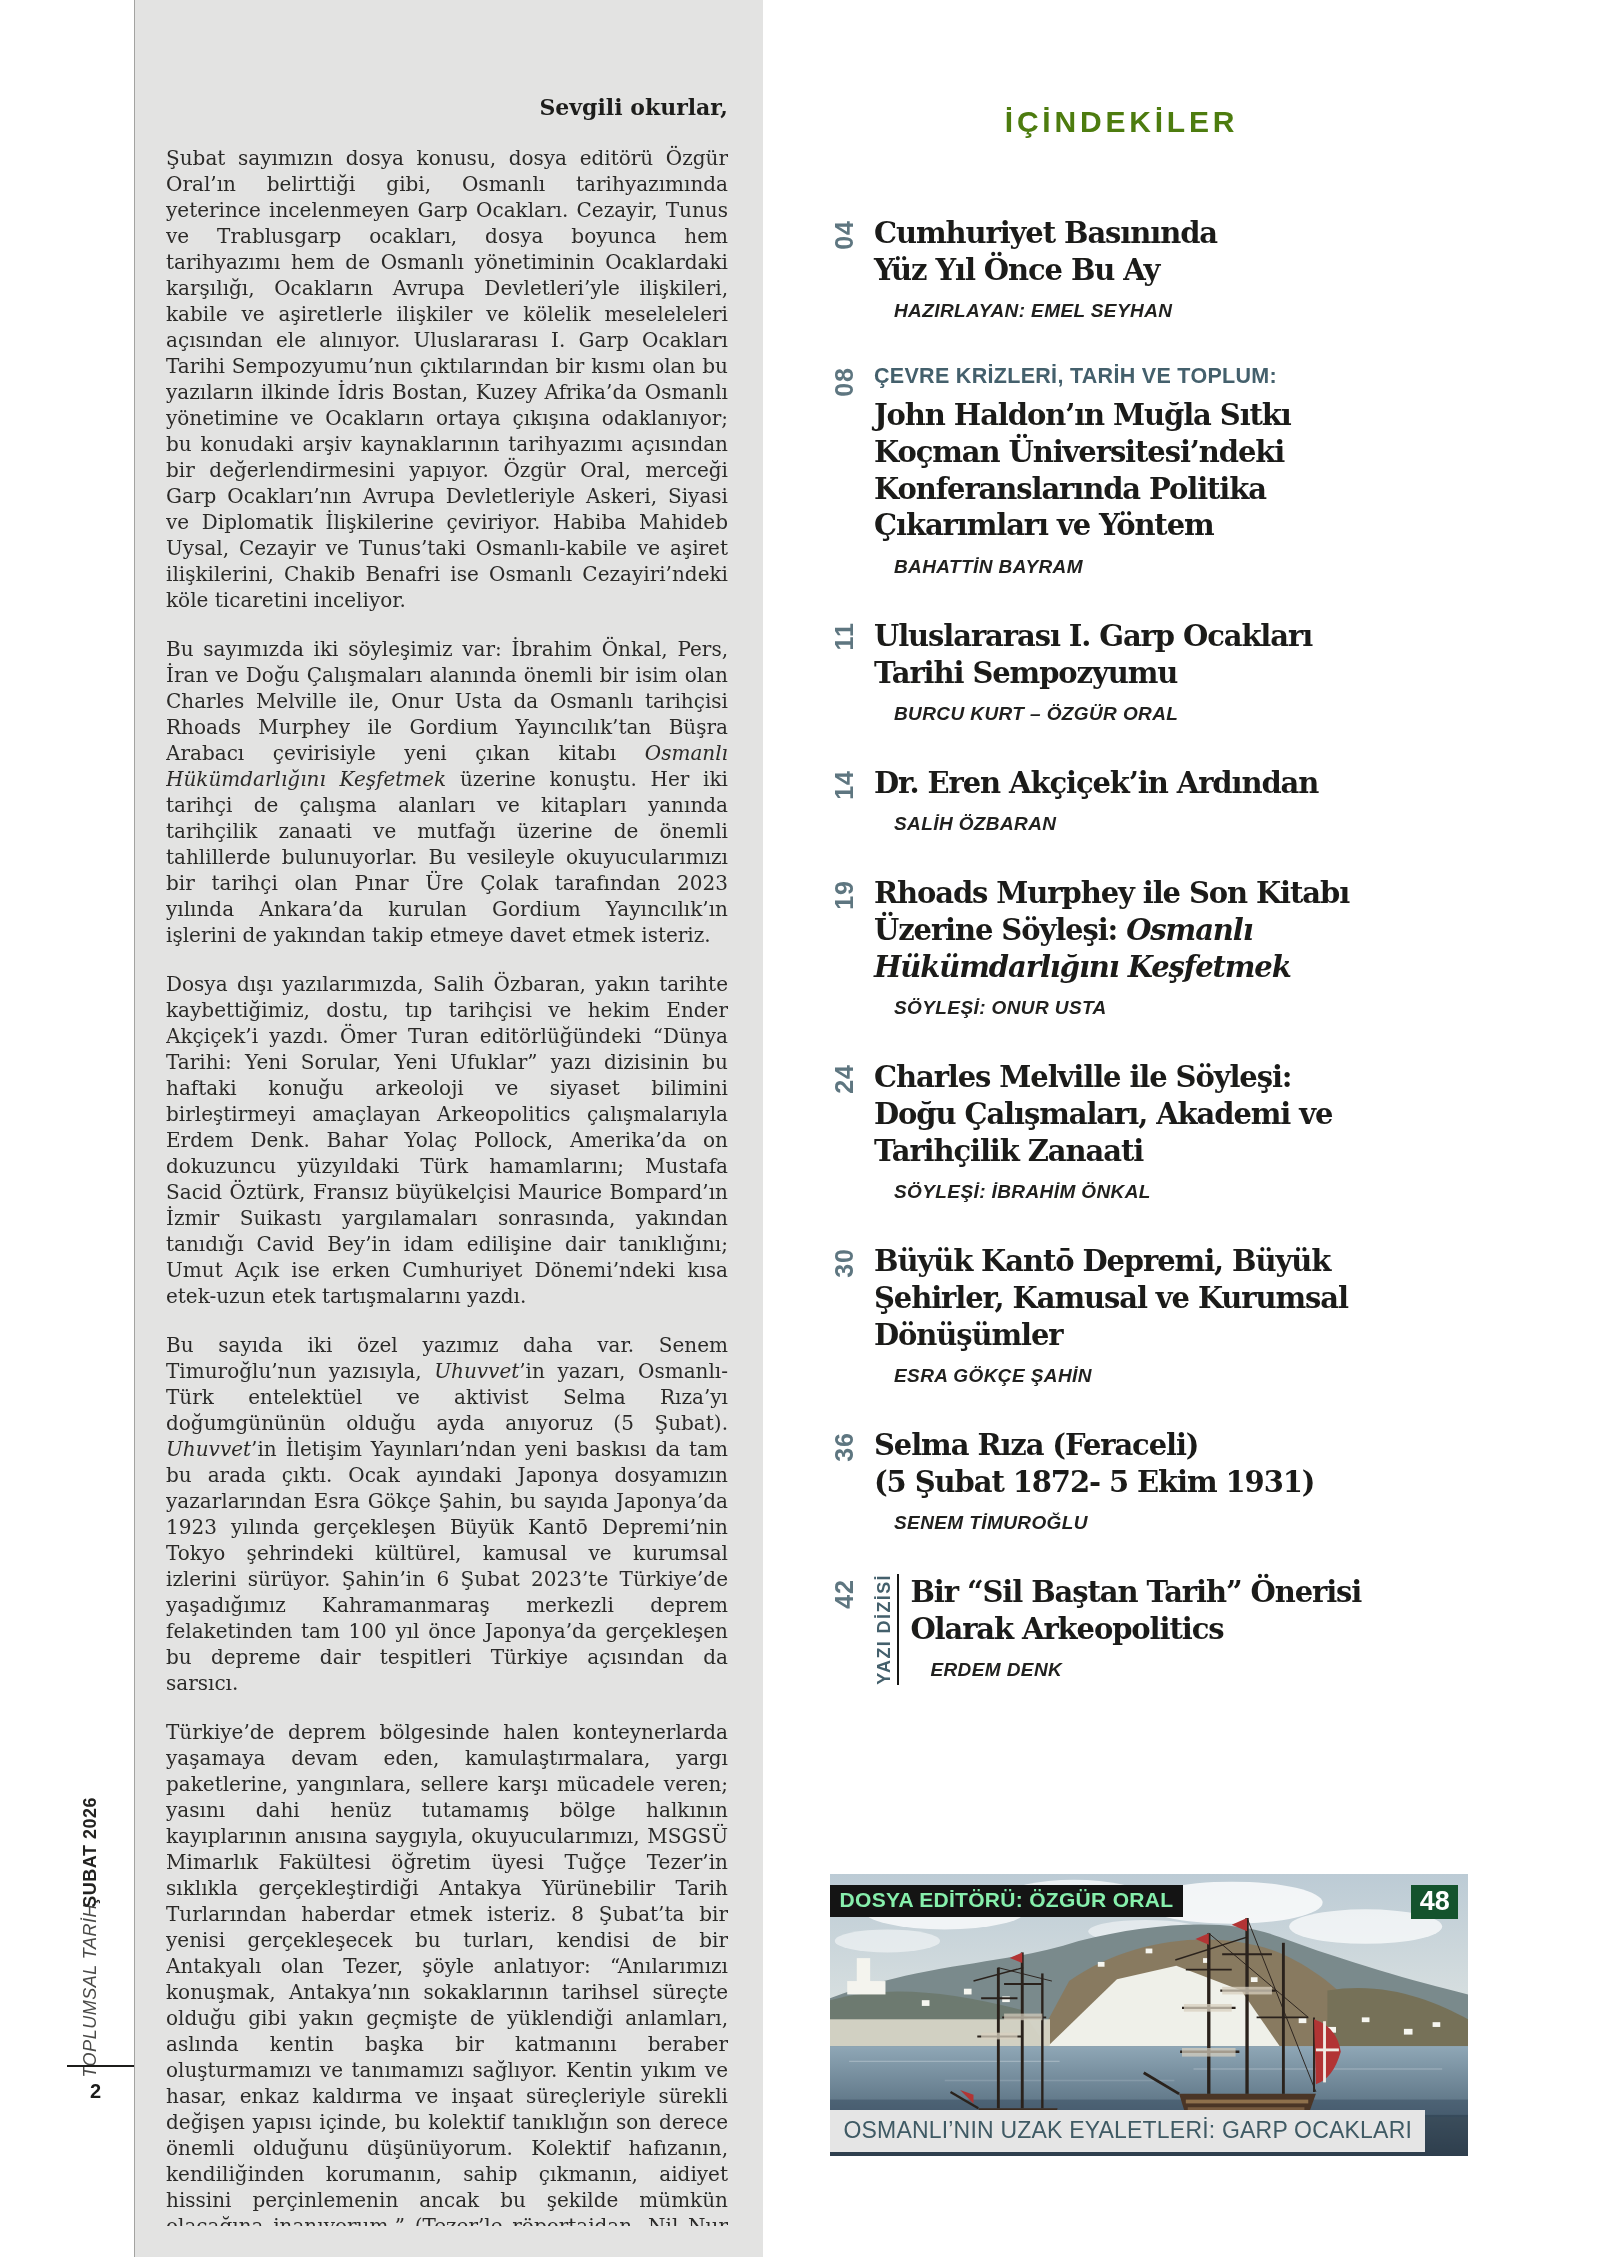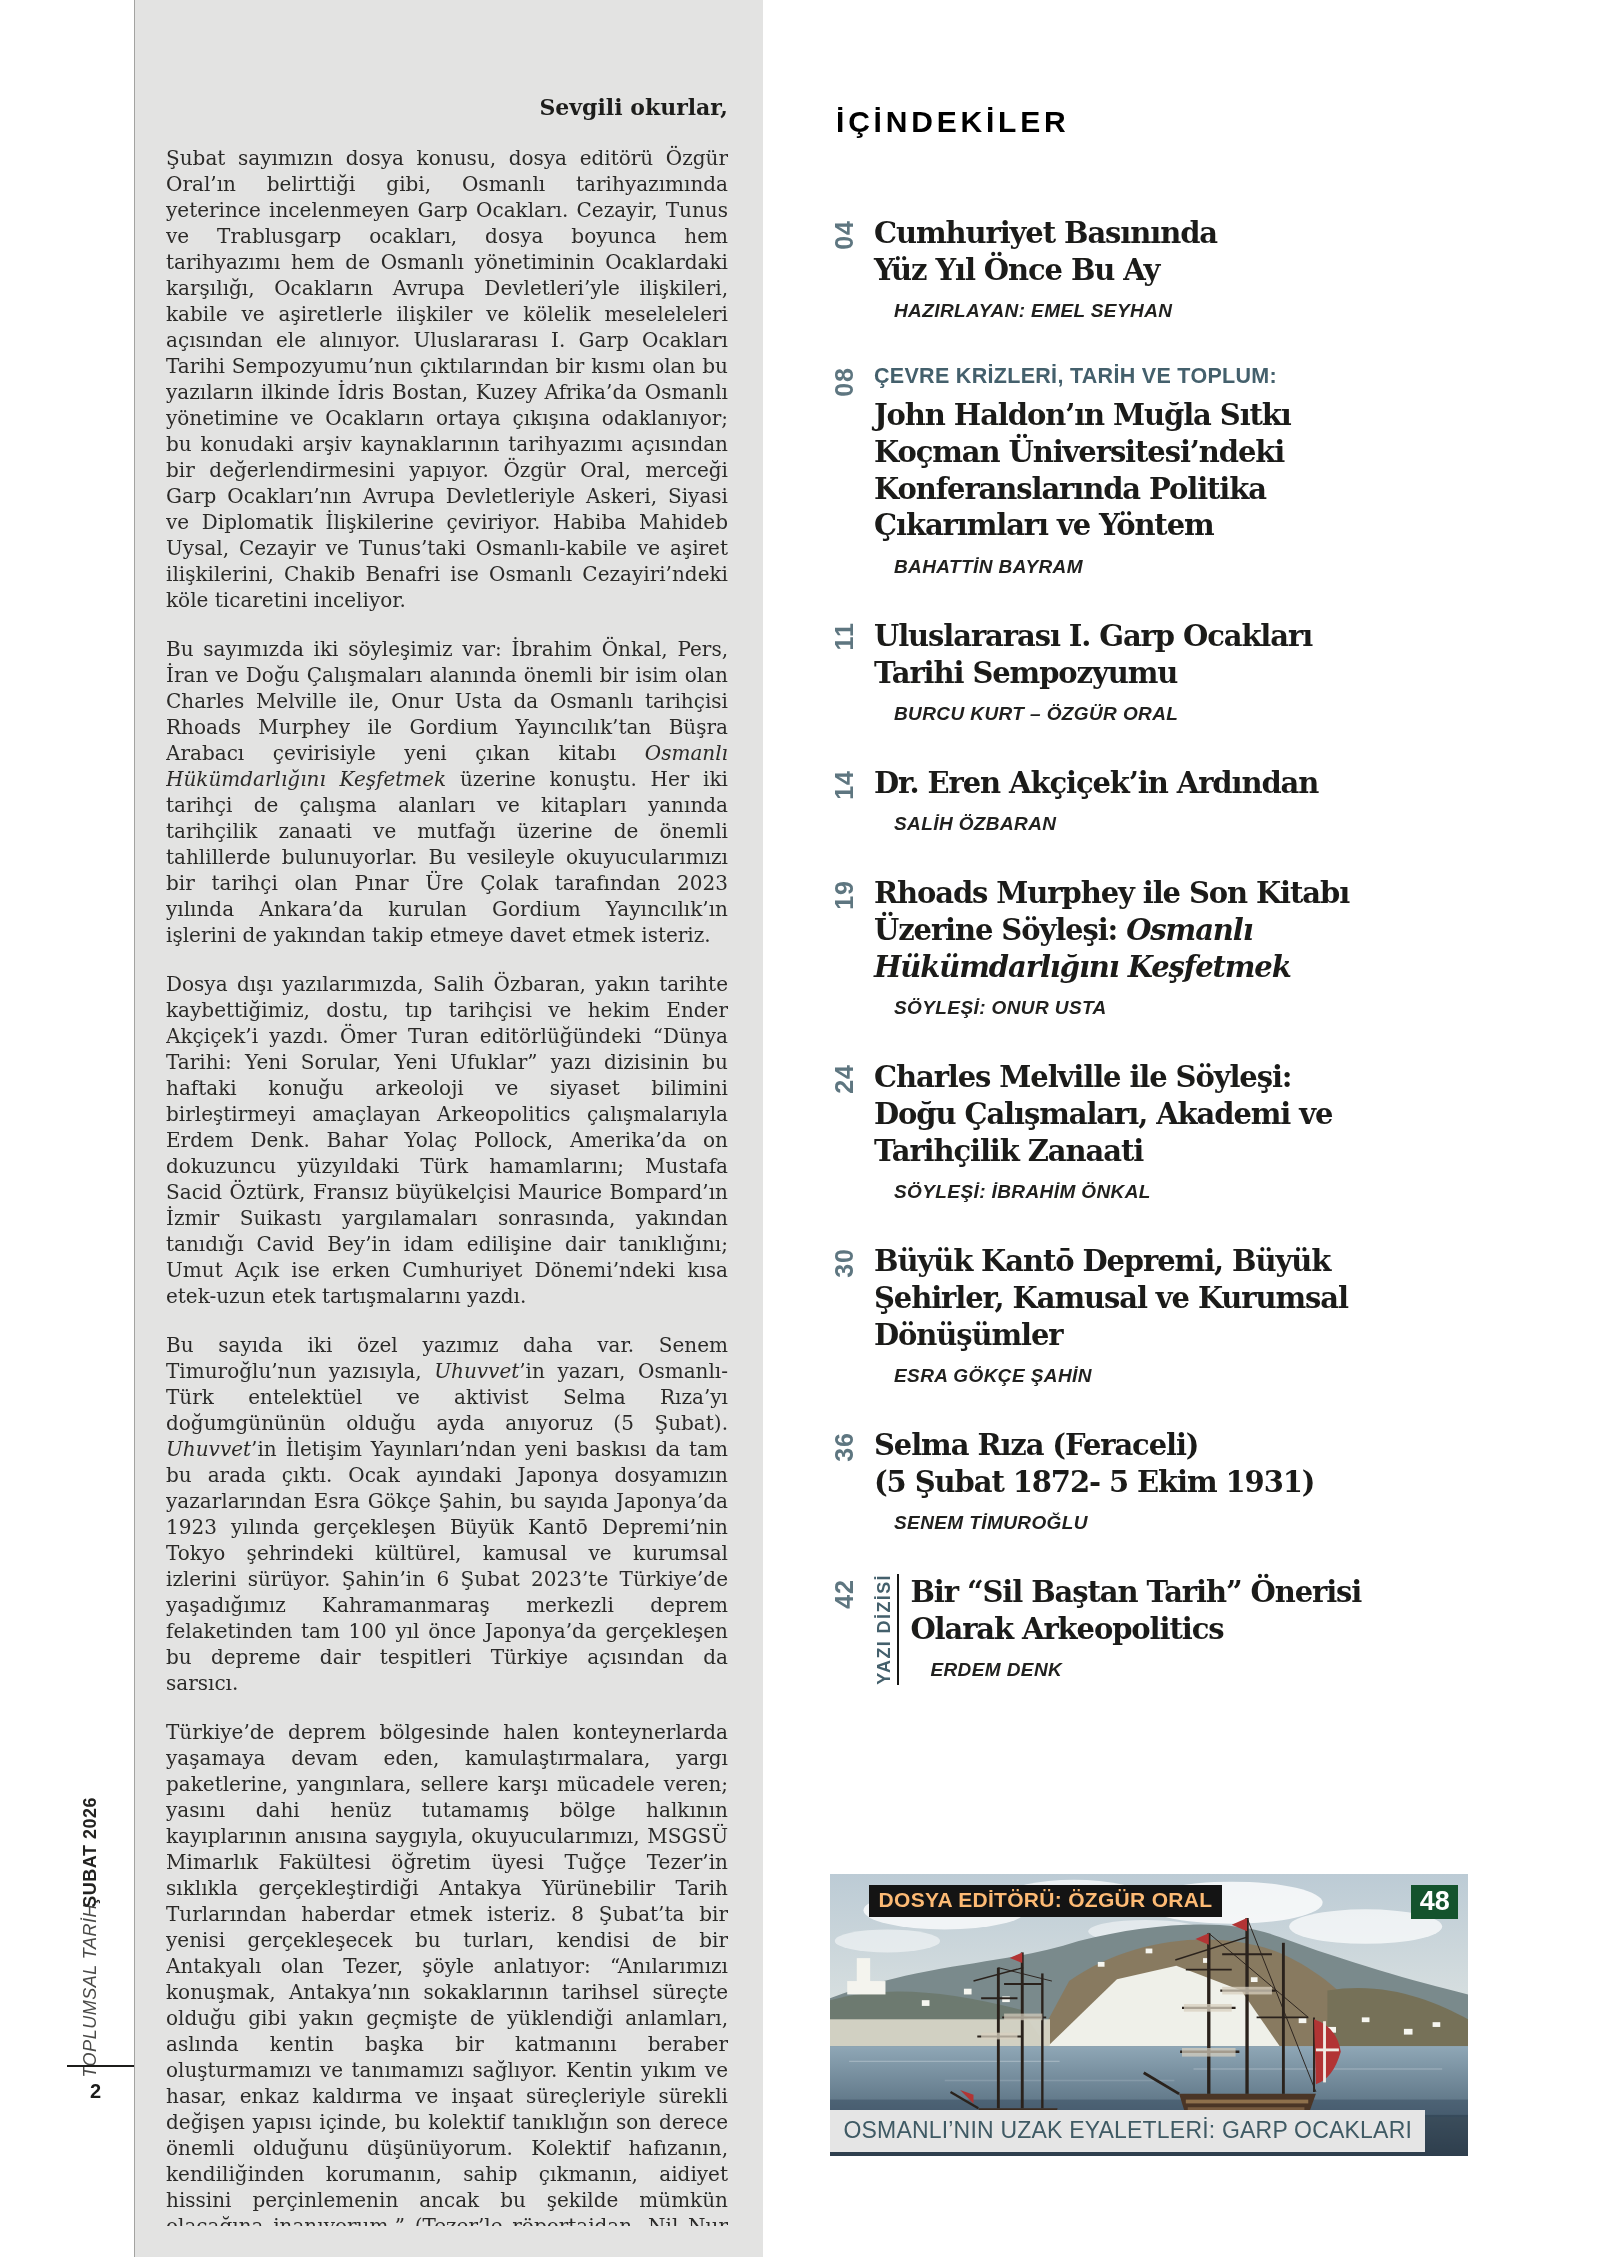--- a/index.html
+++ b/index.html
@@ -37,21 +37,21 @@
   .editorial{
     position:absolute;left:166px;top:94px;width:562px;height:2132px;overflow:hidden;
     color:var(--body-text);font-size:20px;line-height:26px;text-align:justify;
   }
   .greeting{font-weight:bold;font-size:22px;color:#1d1d1b;margin:0 0 25px;text-align:right;}
   .editorial p{margin:0 0 23px;}
   
   .toc{position:absolute;left:830px;top:105px;width:583px;}
   .toc-header{
     font-family:"Liberation Sans",sans-serif;font-weight:700;font-size:30px;
-    letter-spacing:3.8px;color:#000000;margin:0 6px 76px;
+    letter-spacing:3.8px;color:#4d7c0f;margin:0 17px 76px;text-align:center;
   }
   .entry{position:relative;padding-left:44px;margin-bottom:40px;}
   .enum{
     position:absolute;left:0;top:4.8px;writing-mode:vertical-rl;transform:rotate(180deg);
     font-family:"Liberation Sans",sans-serif;font-weight:700;font-size:25px;
     letter-spacing:1px;color:var(--accent-number);
   }
   .kicker{
     font-family:"Liberation Sans",sans-serif;font-weight:700;font-size:21.5px;
     line-height:1.35;color:var(--accent-kicker);letter-spacing:0.3px;margin-bottom:5.7px;
@@ -70,23 +70,23 @@
   }
   .title i{font-style:italic;}
   .byline{
     font-family:"Liberation Sans",sans-serif;font-style:italic;font-weight:700;
     font-size:19px;letter-spacing:0.4px;color:#21211f;margin-left:20px;
   }
   
   .feature{position:absolute;left:830px;top:1874px;width:638px;height:282px;}
   .feature svg{position:absolute;left:0;top:0;width:638px;height:282px;display:block;}
   .feature-label{
-    position:absolute;left:0;top:10.5px;background:#141414;color:#fdba74;
+    position:absolute;left:0;top:10.5px;background:#141414;color:#86efac;
     font-family:"Liberation Sans",sans-serif;font-weight:700;font-size:21px;
-    letter-spacing:0.3px;padding:3.8px 9.6px 4.8px;margin-left:39px;
+    letter-spacing:0.3px;padding:3.8px 9.6px 4.8px;
   }
   .feature-num{
     position:absolute;right:9.6px;top:10.5px;background:#14532d;color:#ffffff;
     font-family:"Liberation Sans",sans-serif;font-weight:700;font-size:27px;
     padding:1px 8.6px 2.9px;
   }
   .feature-caption{
     position:absolute;left:0;top:236px;background:#e5e5e5;color:var(--caption-text);
     font-family:"Liberation Sans",sans-serif;font-weight:400;font-size:23px;
     letter-spacing:0.2px;padding:6.7px 13.4px 8.6px;white-space:nowrap;

